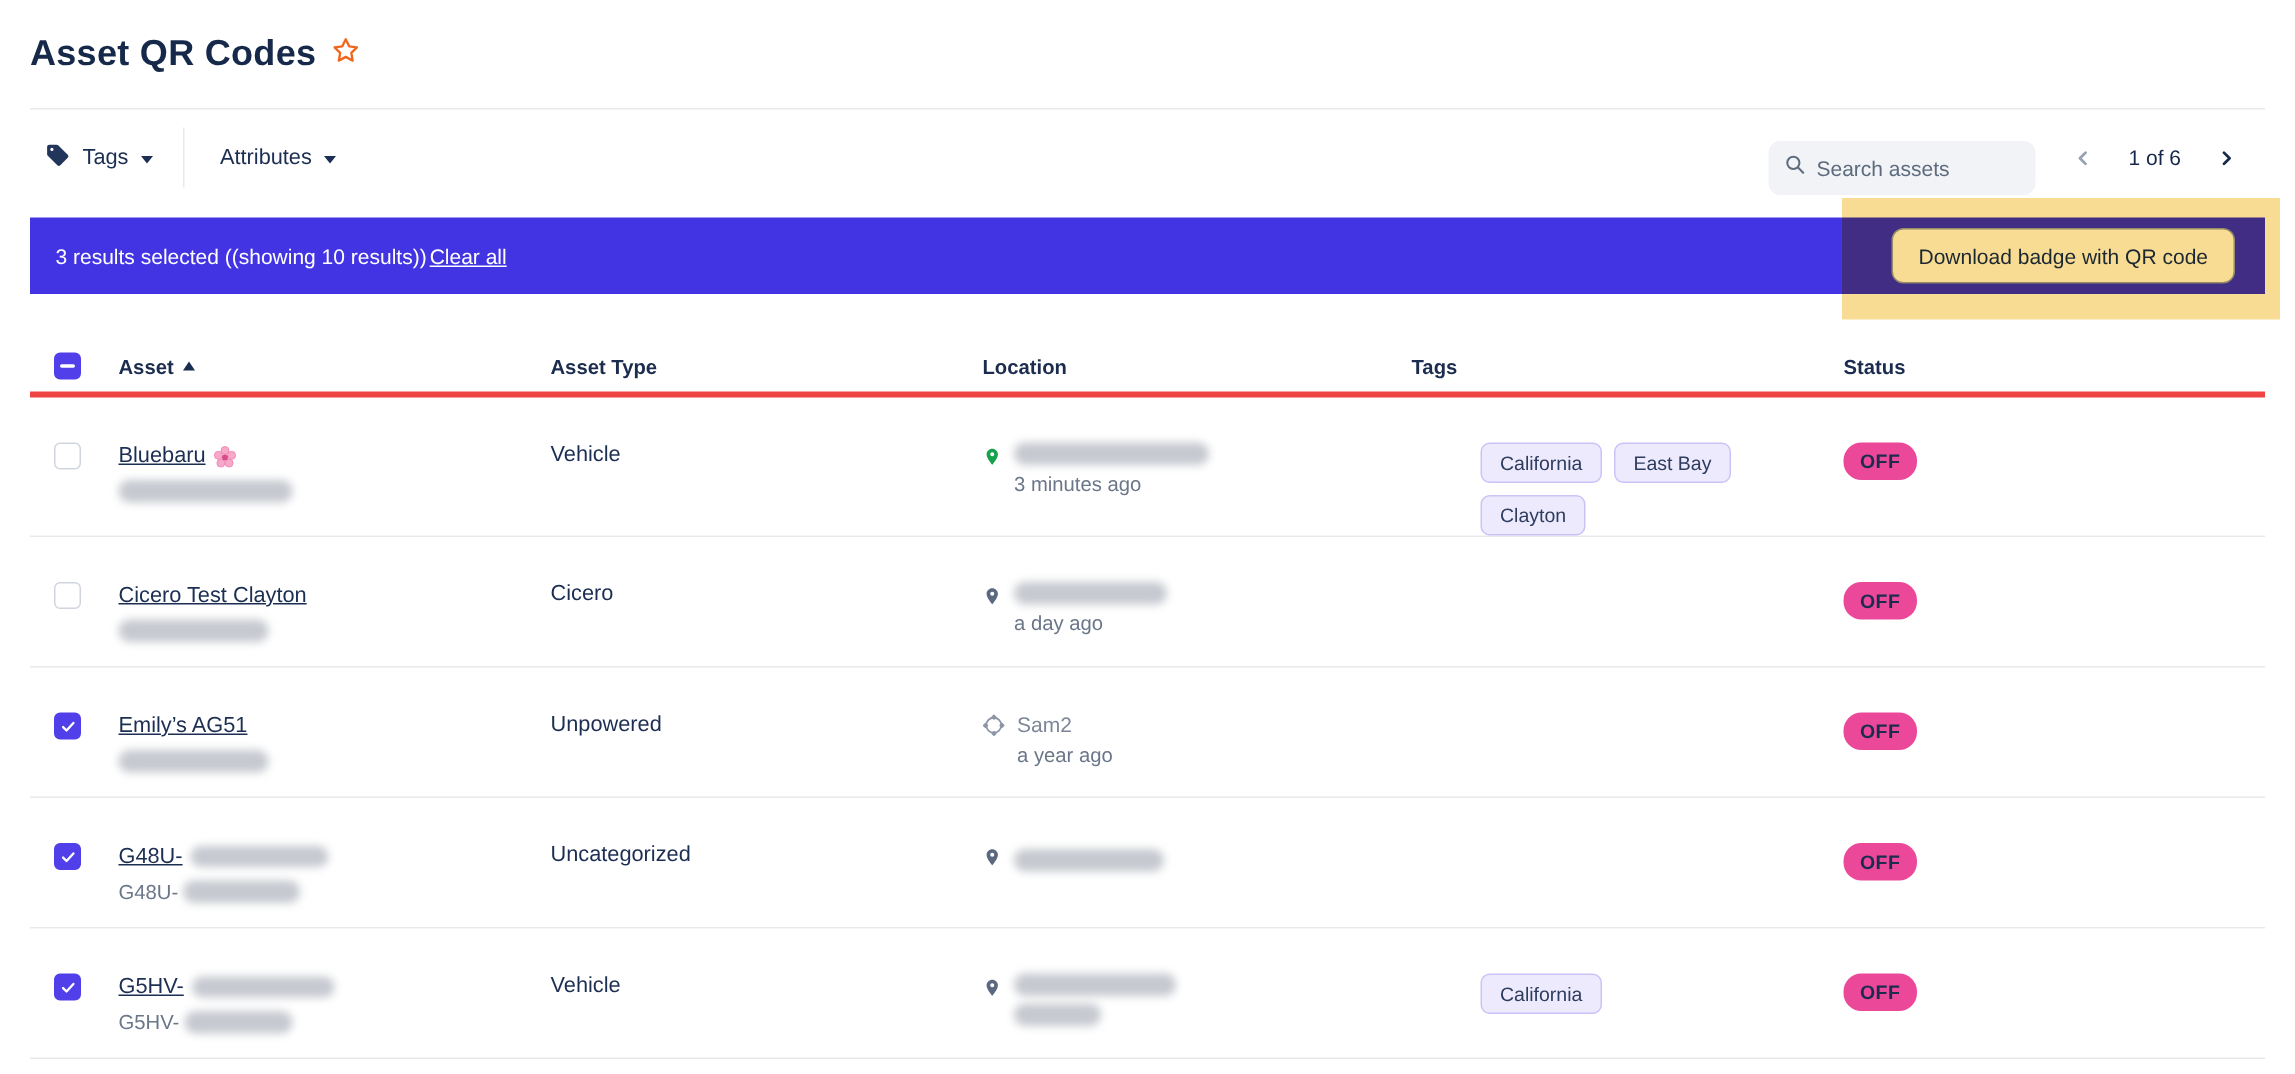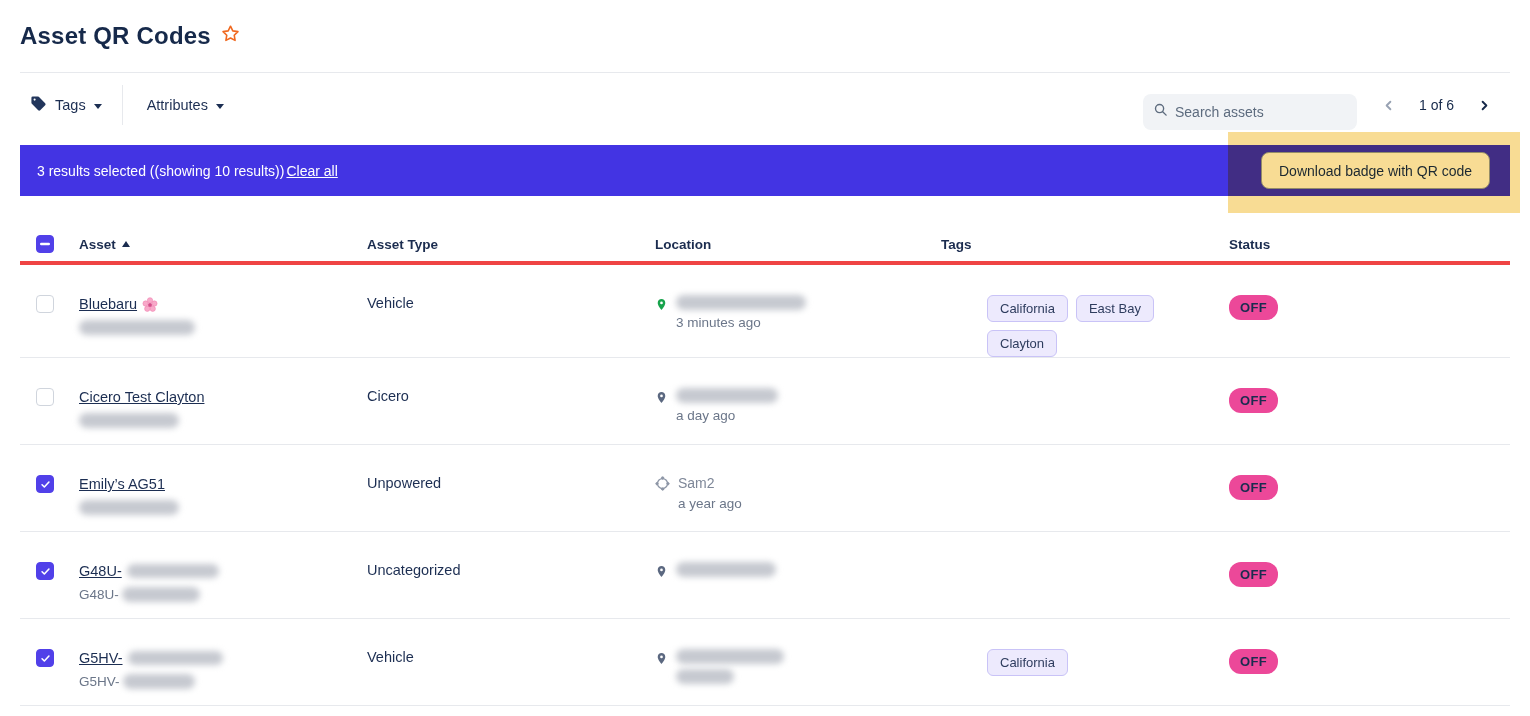--- a/index.html
+++ b/index.html
@@ -13,21 +13,21 @@
   .header-divider { height:1px; background:#e7e9ed; margin:22px 20px 0; }
 
   
   .toolbar { height:64px; display:flex; align-items:center; padding:0 20px; }
   .tb-btn { display:flex; align-items:center; gap:8px; font-size:14.5px; font-weight:500;
     color:#1c2e52; cursor:pointer; padding:8px 10px; border-radius:6px; }
   .caret-down { width:0; height:0; border-left:4px solid transparent; border-right:4px solid transparent;
     border-top:5px solid #1c2e52; margin-top:2px; }
   .tb-vdivider { width:1px; height:40px; background:#e7e9ed; margin:0 14px 0 10px; }
   .tb-right { margin-left:auto; display:flex; align-items:center; }
-  .search-box { width:214px; height:36px; background:#f1f3f6; border-radius:8px; display:flex;
+  .search-box { width:178px; height:36px; background:#f1f3f6; border-radius:8px; display:flex;
     align-items:center; padding:0 10px; gap:7px;margin-top:13px; }
   .search-box input { border:none; outline:none; background:transparent; font-size:14px;
     font-family:"Liberation Sans", sans-serif; color:#1c2e52; width:100%; }
   .search-box input::placeholder { color:#5d6b7e; }
   .pager { display:flex; align-items:center; margin-left:18px; margin-right:12px; }
   .pager-btn { width:28px; height:28px; display:flex; align-items:center; justify-content:center; cursor:pointer; }
   .pager-label { font-size:14px; color:#16294a; margin:0 16px; white-space:pre; }
 
   
   .banner { margin:8px 20px 0; height:51px; background:#4334e3; display:flex; align-items:center;
@@ -52,21 +52,21 @@
   .trow { min-height:87px; border-bottom:1px solid #e7e9ed; padding-top:30px; }
   .cb-cell { padding-left:16px; }
   .checkbox { width:18px; height:18px; border-radius:4px; border:1px solid #d0d5dd; background:#fff;
     display:inline-flex; align-items:center; justify-content:center; cursor:pointer; }
   .checkbox.checked, .checkbox.indeterminate { background:#5140e9; border-color:#5140e9; }
   .asset-link { color:#1c2e52; font-size:14.5px; font-weight:500; text-decoration:underline;
     cursor:pointer; display:inline-flex; align-items:center; gap:5px; }
   .subtitle { margin-top:7px; font-size:13.5px; color:#6b7689; display:flex; align-items:center; gap:3px; }
   .type-text { font-size:14.5px; color:#1c2e52; }
   .loc { display:flex; gap:8px; }
-  .loc-lines { display:flex; flex-direction:column; gap:5px; }
+  .loc-lines { display:flex; flex-direction:column; gap:5px;justify-content:center; }
   .loc-text { font-size:14px; color:#7e8798; }
   .loc-time { font-size:13.5px; color:#6b7689; }
   .redact { display:inline-block; background:#c6c9d0; border-radius:8px; filter:blur(3px); }
   .redact.h14 { height:14px; }
   .redact.h15 { height:15px; }
   .tags-cell { display:flex; flex-wrap:wrap; gap:8px; padding-right:20px;padding-left:46px; }
   .tag-pill { background:#edeafd; border:1px solid #c9c3f7; border-radius:6px; padding:4px 12px;
     font-size:13px; color:#2e3c5e; line-height:17px; }
   .status-pill { display:inline-block; background:#ec4899; border-radius:12px; padding:5px 11px;
     font-size:13px; font-weight:700; color:#1b2c4f; letter-spacing:.3px; }

